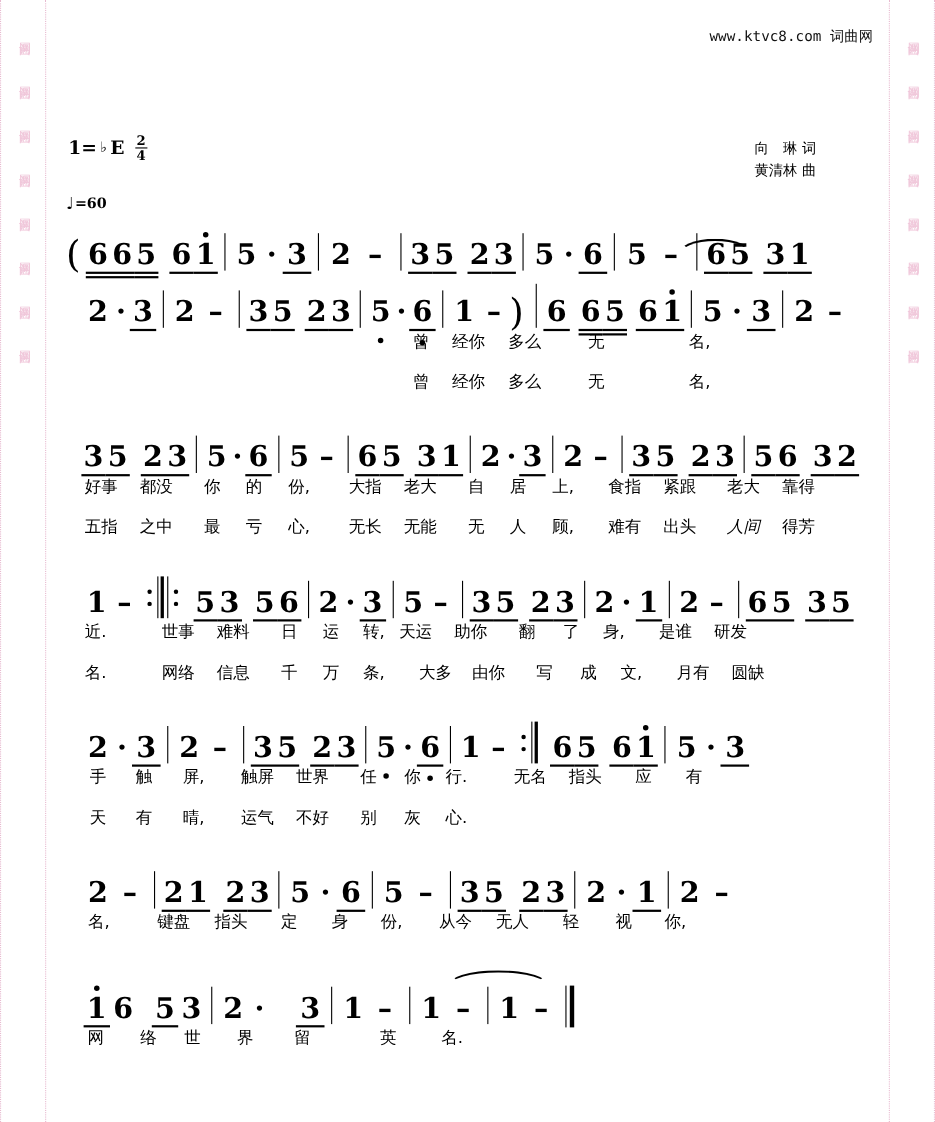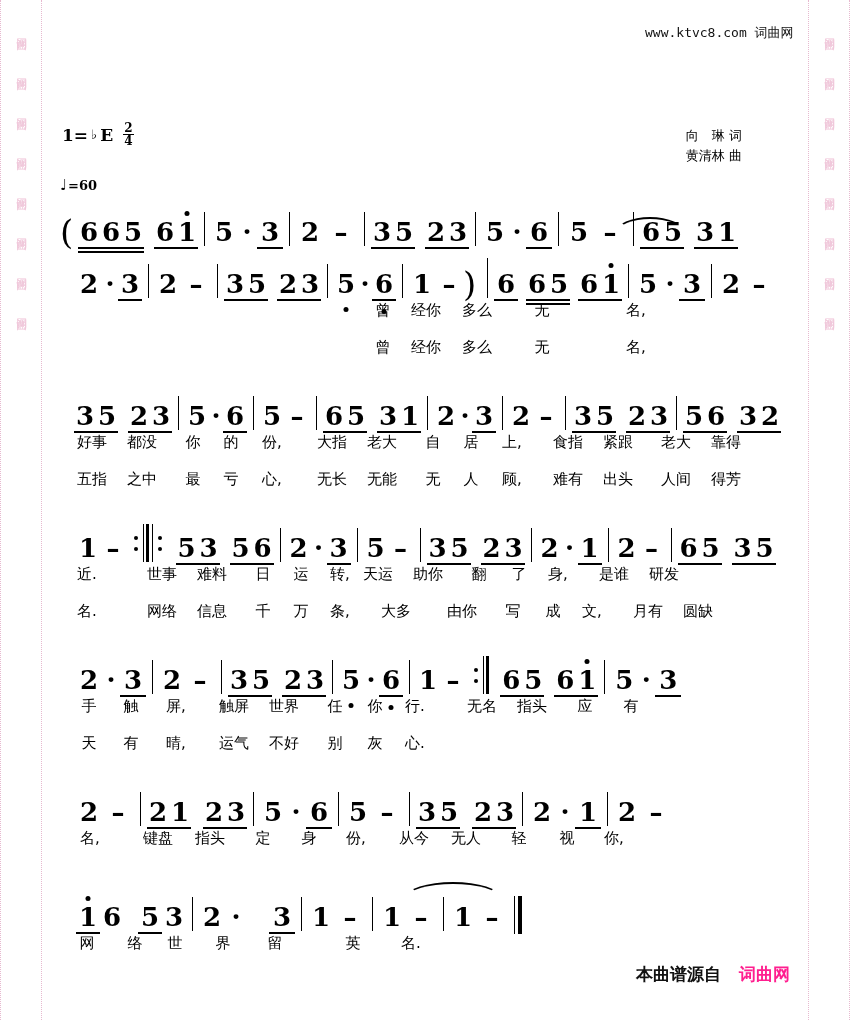--- a/index.html
+++ b/index.html
@@ -372,21 +372,21 @@
           <span class="ly" style="width: 26px; margin-left: 16px;">最</span>
           <span class="ly" style="width: 26px; margin-left: 12px;">亏</span>
           <span class="ly" style="width: 32px; margin-left: 12px;">心,</span>
           <span class="ly" style="width: 44px; margin-left: 22px;">无长</span>
           <span class="ly" style="width: 44px; margin-left: 6px;">无能</span>
           <span class="ly" style="width: 26px; margin-left: 16px;">无</span>
           <span class="ly" style="width: 26px; margin-left: 12px;">人</span>
           <span class="ly" style="width: 32px; margin-left: 12px;">顾,</span>
           <span class="ly" style="width: 44px; margin-left: 18px;">难有</span>
           <span class="ly" style="width: 44px; margin-left: 6px;">出头</span>
-          <span class="ly" style="width: 44px; margin-left: 14px;">人间</span>
+          <span class="ly" style="width: 44px; margin-left: 14px; font-style: italic;">人间</span>
           <span class="ly" style="width: 44px; margin-left: 6px;">得芳</span>
         </div>
       </div>
       <div class="system" style="margin-top: 12px;">
         <div class="notes">
           <span class="n" style="width: 24px; margin-left: 16px;">1</span>
           <span class="dash" style="width: 26px;">–</span>
           <span class="rep">
             <span class="dots">
               <i></i>
@@ -445,21 +445,21 @@
           <span class="ly" style="width: 44px; margin-left: 6px;">研发</span>
         </div>
         <div class="lyricline">
           <span class="ly" style="width: 34px; margin-left: 10px;">名.</span>
           <span class="ly" style="width: 44px; margin-left: 36px;">网络</span>
           <span class="ly" style="width: 44px; margin-left: 6px;">信息</span>
           <span class="ly" style="width: 26px; margin-left: 16px;">千</span>
           <span class="ly" style="width: 26px; margin-left: 12px;">万</span>
           <span class="ly" style="width: 32px; margin-left: 10px;">条,</span>
           <span class="ly" style="width: 44px; margin-left: 18px;">大多</span>
-          <span class="ly" style="width: 44px; margin-left: 22px;">由你</span>
+          <span class="ly" style="width: 44px; margin-left: 4px;">由你</span>
           <span class="ly" style="width: 26px; margin-left: 16px;">写</span>
           <span class="ly" style="width: 26px; margin-left: 14px;">成</span>
           <span class="ly" style="width: 32px; margin-left: 10px;">文,</span>
           <span class="ly" style="width: 44px; margin-left: 18px;">月有</span>
           <span class="ly" style="width: 44px; margin-left: 6px;">圆缺</span>
         </div>
       </div>
       <div class="system" style="margin-top: 12px;">
         <div class="notes">
           <span class="n" style="width: 26px; margin-left: 16px;">2</span>
@@ -599,16 +599,13 @@
           <span class="ly" style="width: 26px; margin-left: 22px;">络</span>
           <span class="ly" style="width: 26px; margin-left: 14px;">世</span>
           <span class="ly" style="width: 26px; margin-left: 22px;">界</span>
           <span class="ly" style="width: 30px; margin-left: 24px;">留</span>
           <span class="ly" style="width: 30px; margin-left: 48px;">英</span>
           <span class="ly" style="width: 34px; margin-left: 26px;">名.</span>
         </div>
       </div>
     </div>
 
-  <div id="footer">
-    <span class="blk">本曲谱源自</span><span class="pink">词曲网</span>
-  </div>
 </div>
 
 </body></html>

